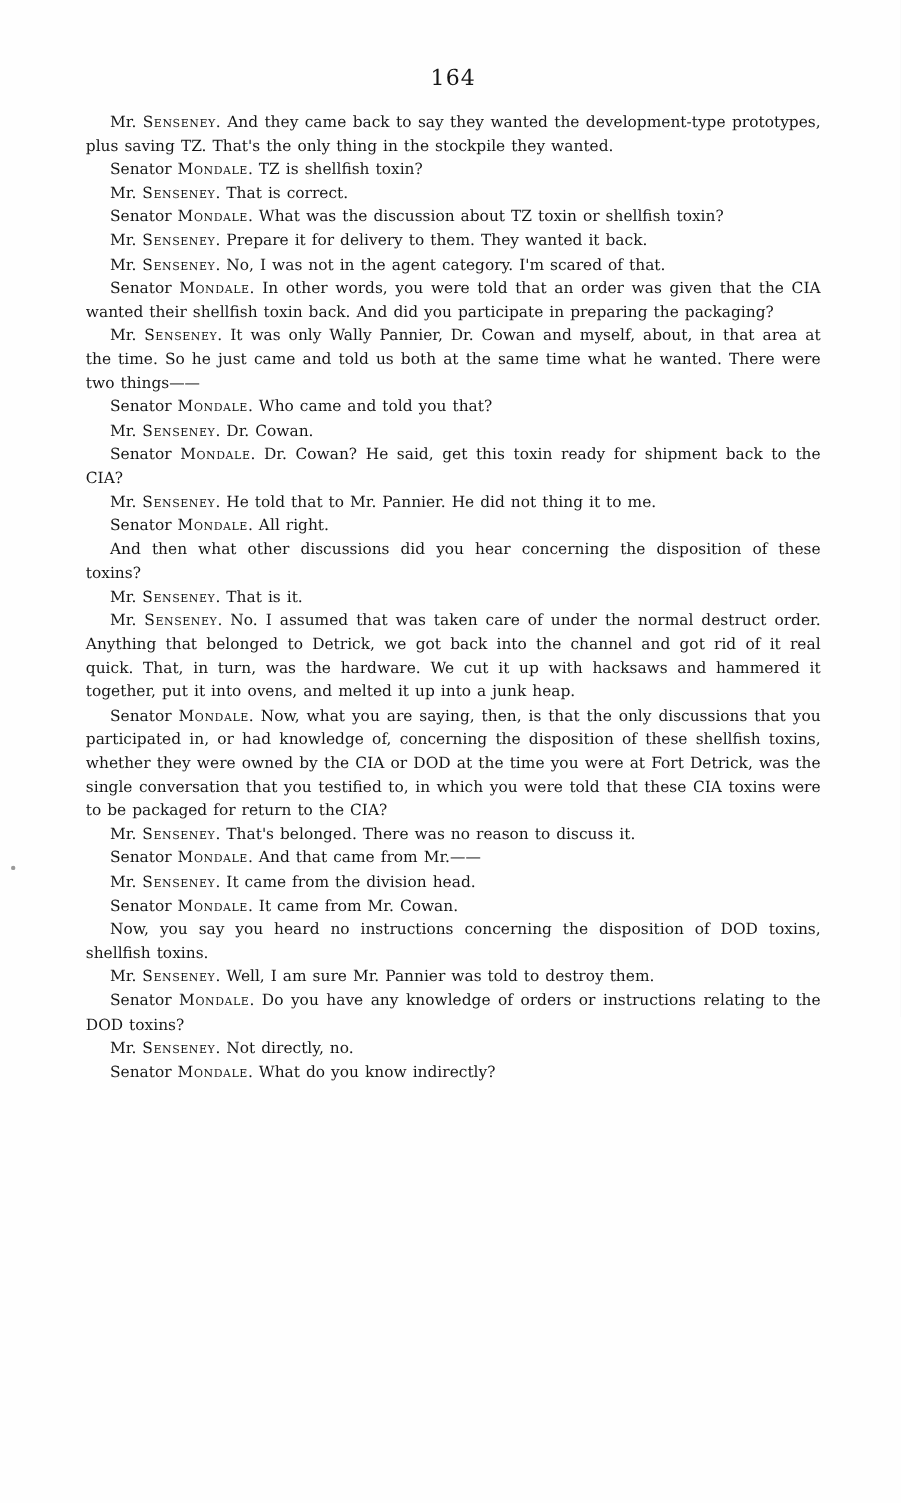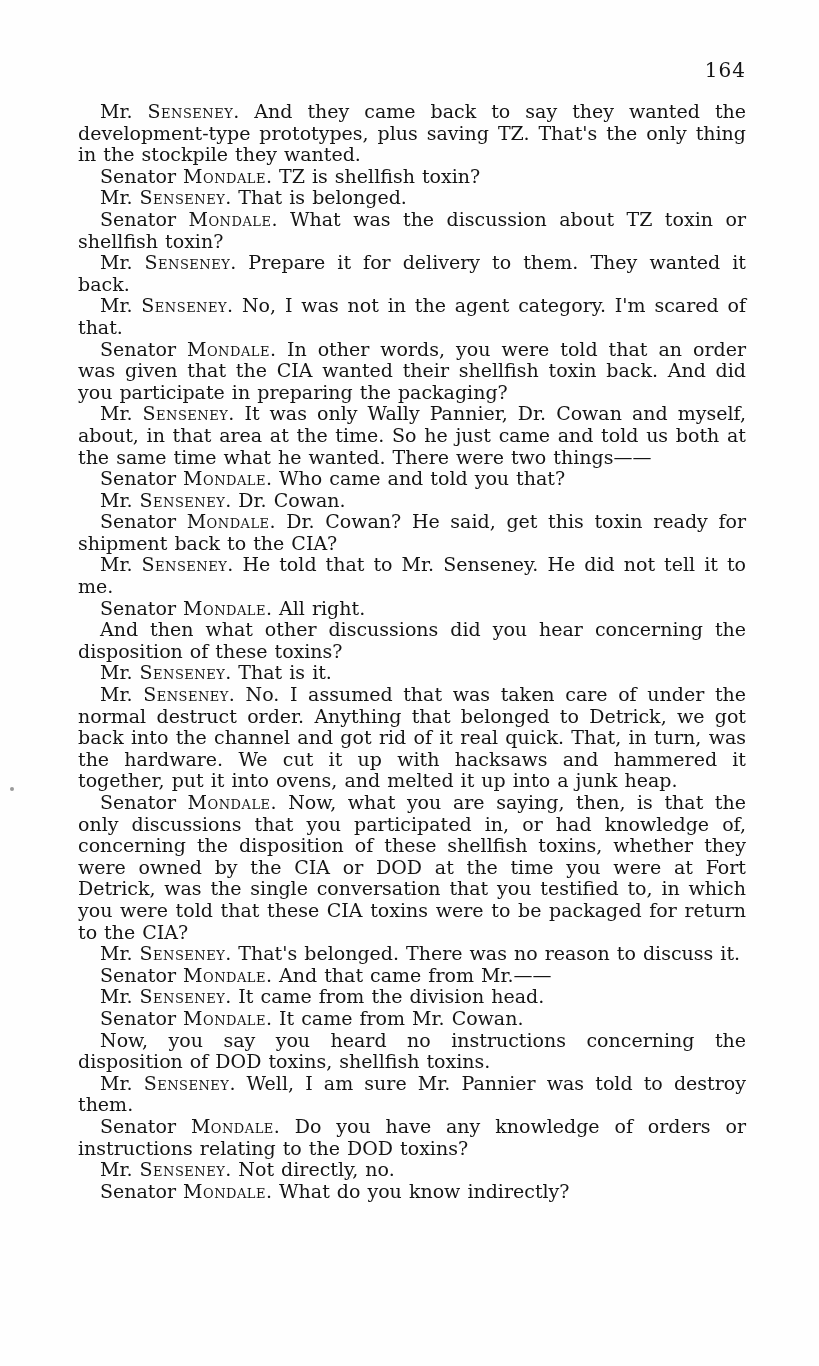--- a/index.html
+++ b/index.html
@@ -15,30 +15,30 @@
     background: #fefefe;
     color: #151515;
     font-family: "DejaVu Serif", "Liberation Serif", serif;
     overflow: hidden;
   }
   .page-number {
     position: absolute;
     top: 58px;
     left: 78px;
     width: 668px;
-    text-align: right;
+    text-align: center;
     font-size: 20px;
     letter-spacing: 1px;
   }
   .transcript-body {
     position: absolute;
     top: 101px;
     left: 78px;
     width: 668px;
-    font-size: 19px;
+    font-size: 14px;
     line-height: 21.6px;
     text-align: justify;
   }
   .para {
     margin: 0;
     text-indent: 22px;
     word-spacing: 1px;
   }
   .speaker-name {
     font-variant: small-caps;
@@ -58,40 +58,40 @@
 <body>
 
 <div class="page">
   <div class="page-number">164</div>
 
   <div class="transcript-body">
   <p class="para"><span class="speaker"><span class="speaker-prefix">Mr. </span><span class="speaker-name">Senseney</span>.</span><span class="para-text"> And they came back to say they wanted the development-type prototypes, plus saving TZ. That's the only thing in the stockpile they wanted.</span></p>
 
   <p class="para"><span class="speaker"><span class="speaker-prefix">Senator </span><span class="speaker-name">Mondale</span>.</span><span class="para-text"> TZ is shellfish toxin?</span></p>
 
-  <p class="para"><span class="speaker"><span class="speaker-prefix">Mr. </span><span class="speaker-name">Senseney</span>.</span><span class="para-text"> That is belonged.</span></p>
+  <p class="para"><span class="speaker"><span class="speaker-prefix">Mr. </span><span class="speaker-name">Senseney</span>.</span><span class="para-text"> That is correct.</span></p>
 
   <p class="para"><span class="speaker"><span class="speaker-prefix">Senator </span><span class="speaker-name">Mondale</span>.</span><span class="para-text"> What was the discussion about TZ toxin or shellfish toxin?</span></p>
 
   <p class="para"><span class="speaker"><span class="speaker-prefix">Mr. </span><span class="speaker-name">Senseney</span>.</span><span class="para-text"> Prepare it for delivery to them. They wanted it back.</span></p>
 
   <p class="para"><span class="speaker"><span class="speaker-prefix">Mr. </span><span class="speaker-name">Senseney</span>.</span><span class="para-text"> No, I was not in the agent category. I'm scared of that.</span></p>
 
   <p class="para"><span class="speaker"><span class="speaker-prefix">Senator </span><span class="speaker-name">Mondale</span>.</span><span class="para-text"> In other words, you were told that an order was given that the CIA wanted their shellfish toxin back. And did you participate in preparing the packaging?</span></p>
 
 
   <p class="para"><span class="speaker"><span class="speaker-prefix">Mr. </span><span class="speaker-name">Senseney</span>.</span><span class="para-text"> It was only Wally Pannier, Dr. Cowan and myself, about, in that area at the time. So he just came and told us both at the same time what he wanted. There were two things——</span></p>
 
   <p class="para"><span class="speaker"><span class="speaker-prefix">Senator </span><span class="speaker-name">Mondale</span>.</span><span class="para-text"> Who came and told you that?</span></p>
 
   <p class="para"><span class="speaker"><span class="speaker-prefix">Mr. </span><span class="speaker-name">Senseney</span>.</span><span class="para-text"> Dr. Cowan.</span></p>
 
   <p class="para"><span class="speaker"><span class="speaker-prefix">Senator </span><span class="speaker-name">Mondale</span>.</span><span class="para-text"> Dr. Cowan? He said, get this toxin ready for shipment back to the CIA?</span></p>
 
-  <p class="para"><span class="speaker"><span class="speaker-prefix">Mr. </span><span class="speaker-name">Senseney</span>.</span><span class="para-text"> He told that to Mr. Senseney. He did not tell it to me.</span></p>
+  <p class="para"><span class="speaker"><span class="speaker-prefix">Mr. </span><span class="speaker-name">Senseney</span>.</span><span class="para-text"> He told that to Mr. Pannier. He did not thing it to me.</span></p>
 
   <p class="para"><span class="speaker"><span class="speaker-prefix">Senator </span><span class="speaker-name">Mondale</span>.</span><span class="para-text"> All right.</span></p>
 
   <p class="para"><span class="para-text">And then what other discussions did you hear concerning the disposition of these toxins?</span></p>
 
   <p class="para"><span class="speaker"><span class="speaker-prefix">Mr. </span><span class="speaker-name">Senseney</span>.</span><span class="para-text"> That is it.</span></p>
 
 
   <p class="para"><span class="speaker"><span class="speaker-prefix">Mr. </span><span class="speaker-name">Senseney</span>.</span><span class="para-text"> No. I assumed that was taken care of under the normal destruct order. Anything that belonged to Detrick, we got back into the channel and got rid of it real quick. That, in turn, was the hardware. We cut it up with hacksaws and hammered it together, put it into ovens, and melted it up into a junk heap.</span></p>
 

